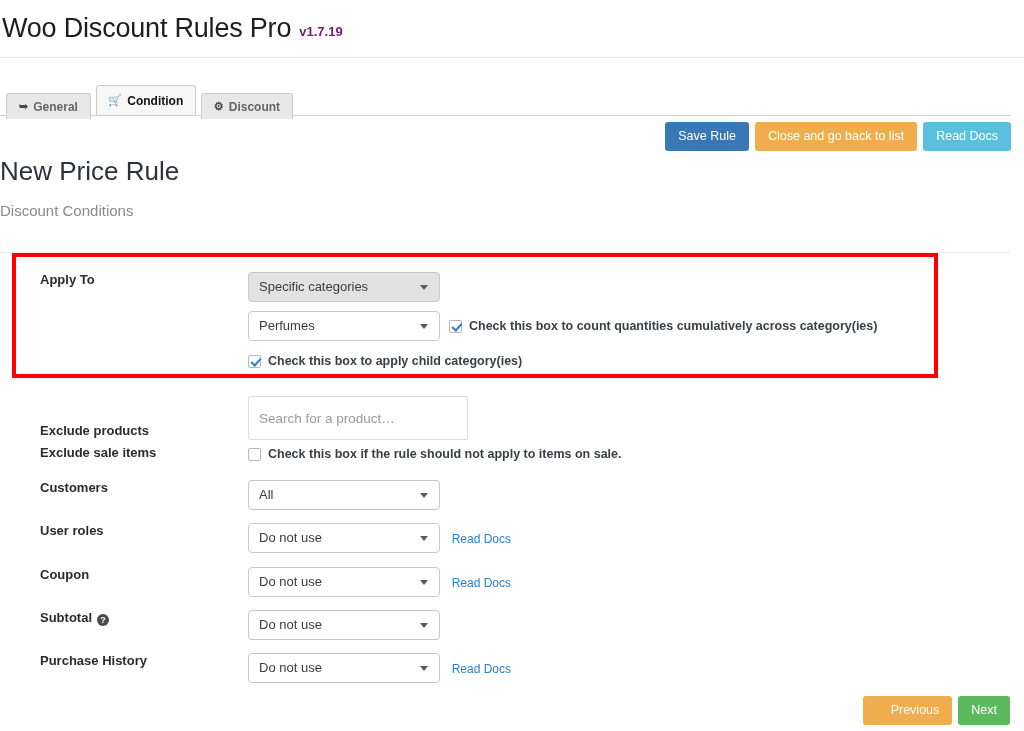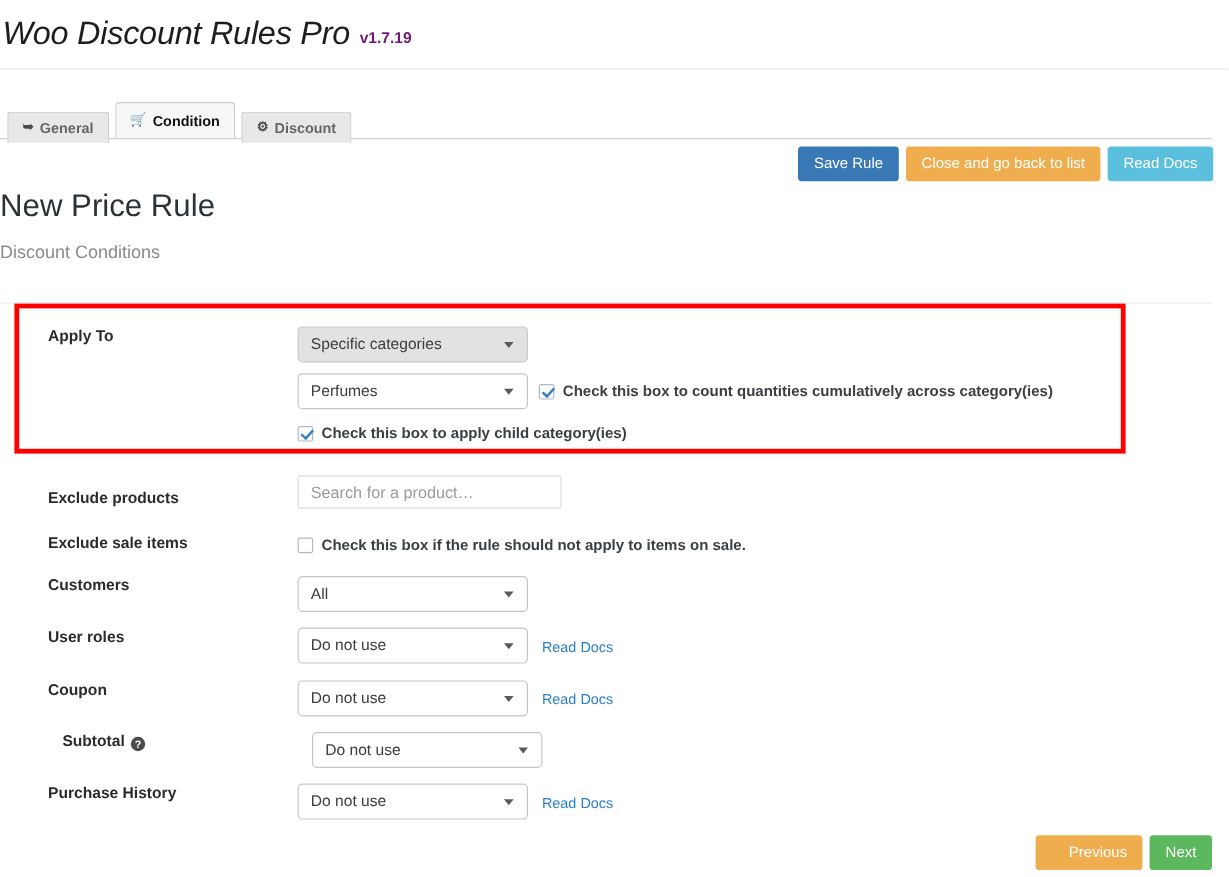--- a/index.html
+++ b/index.html
@@ -20,21 +20,20 @@
   
   .page-header {
     height: 58px;
     border-bottom: 1px solid #eaeaea;
     display: flex;
     align-items: center;
     padding-left: 2px;
     box-sizing: border-box;
   }
   .app-title {
-    font-style: italic;
     font-size: 27px;
     font-weight: 400;
     color: #1d1d1d;
     letter-spacing: -0.2px;
   }
   .app-version {
     font-size: 13px;
     font-weight: 700;
     color: #701a75;
     margin-left: 8px;
@@ -222,21 +221,21 @@
     width: 0;
     height: 0;
     border-left: 4.5px solid transparent;
     border-right: 4.5px solid transparent;
     border-top: 5px solid #5a5a5a;
   }
 
   
   .text-input {
     width: 220px;
-    height: 28px;
+    height: 44px;
     border: 1px solid #dcdcdc;
     border-radius: 2px;
     background: #ffffff;
     box-sizing: border-box;
     font-size: 13.5px;
     font-family: "Liberation Sans", sans-serif;
     color: #3b82f6;
     padding: 0 10px;
     outline: none;
   }
@@ -406,21 +405,21 @@
   <div class="field-label">Coupon</div>
   <div class="field-area">
     <div class="select">
       <span>Do not use</span>
       <span class="caret"></span>
     </div>
     <a class="read-docs">Read Docs</a>
   </div>
 </div>
 
-<div class="form-row" style="top:610px; left:0; width:848px;margin-left:12px;">
+<div class="form-row" style="top:610px; left:0; width:848px;">
   <div class="field-label">
     <span>Subtotal</span><span class="help-icon">?</span>
   </div>
   <div class="field-area">
     <div class="select">
       <span>Do not use</span>
       <span class="caret"></span>
     </div>
   </div>
 </div>

